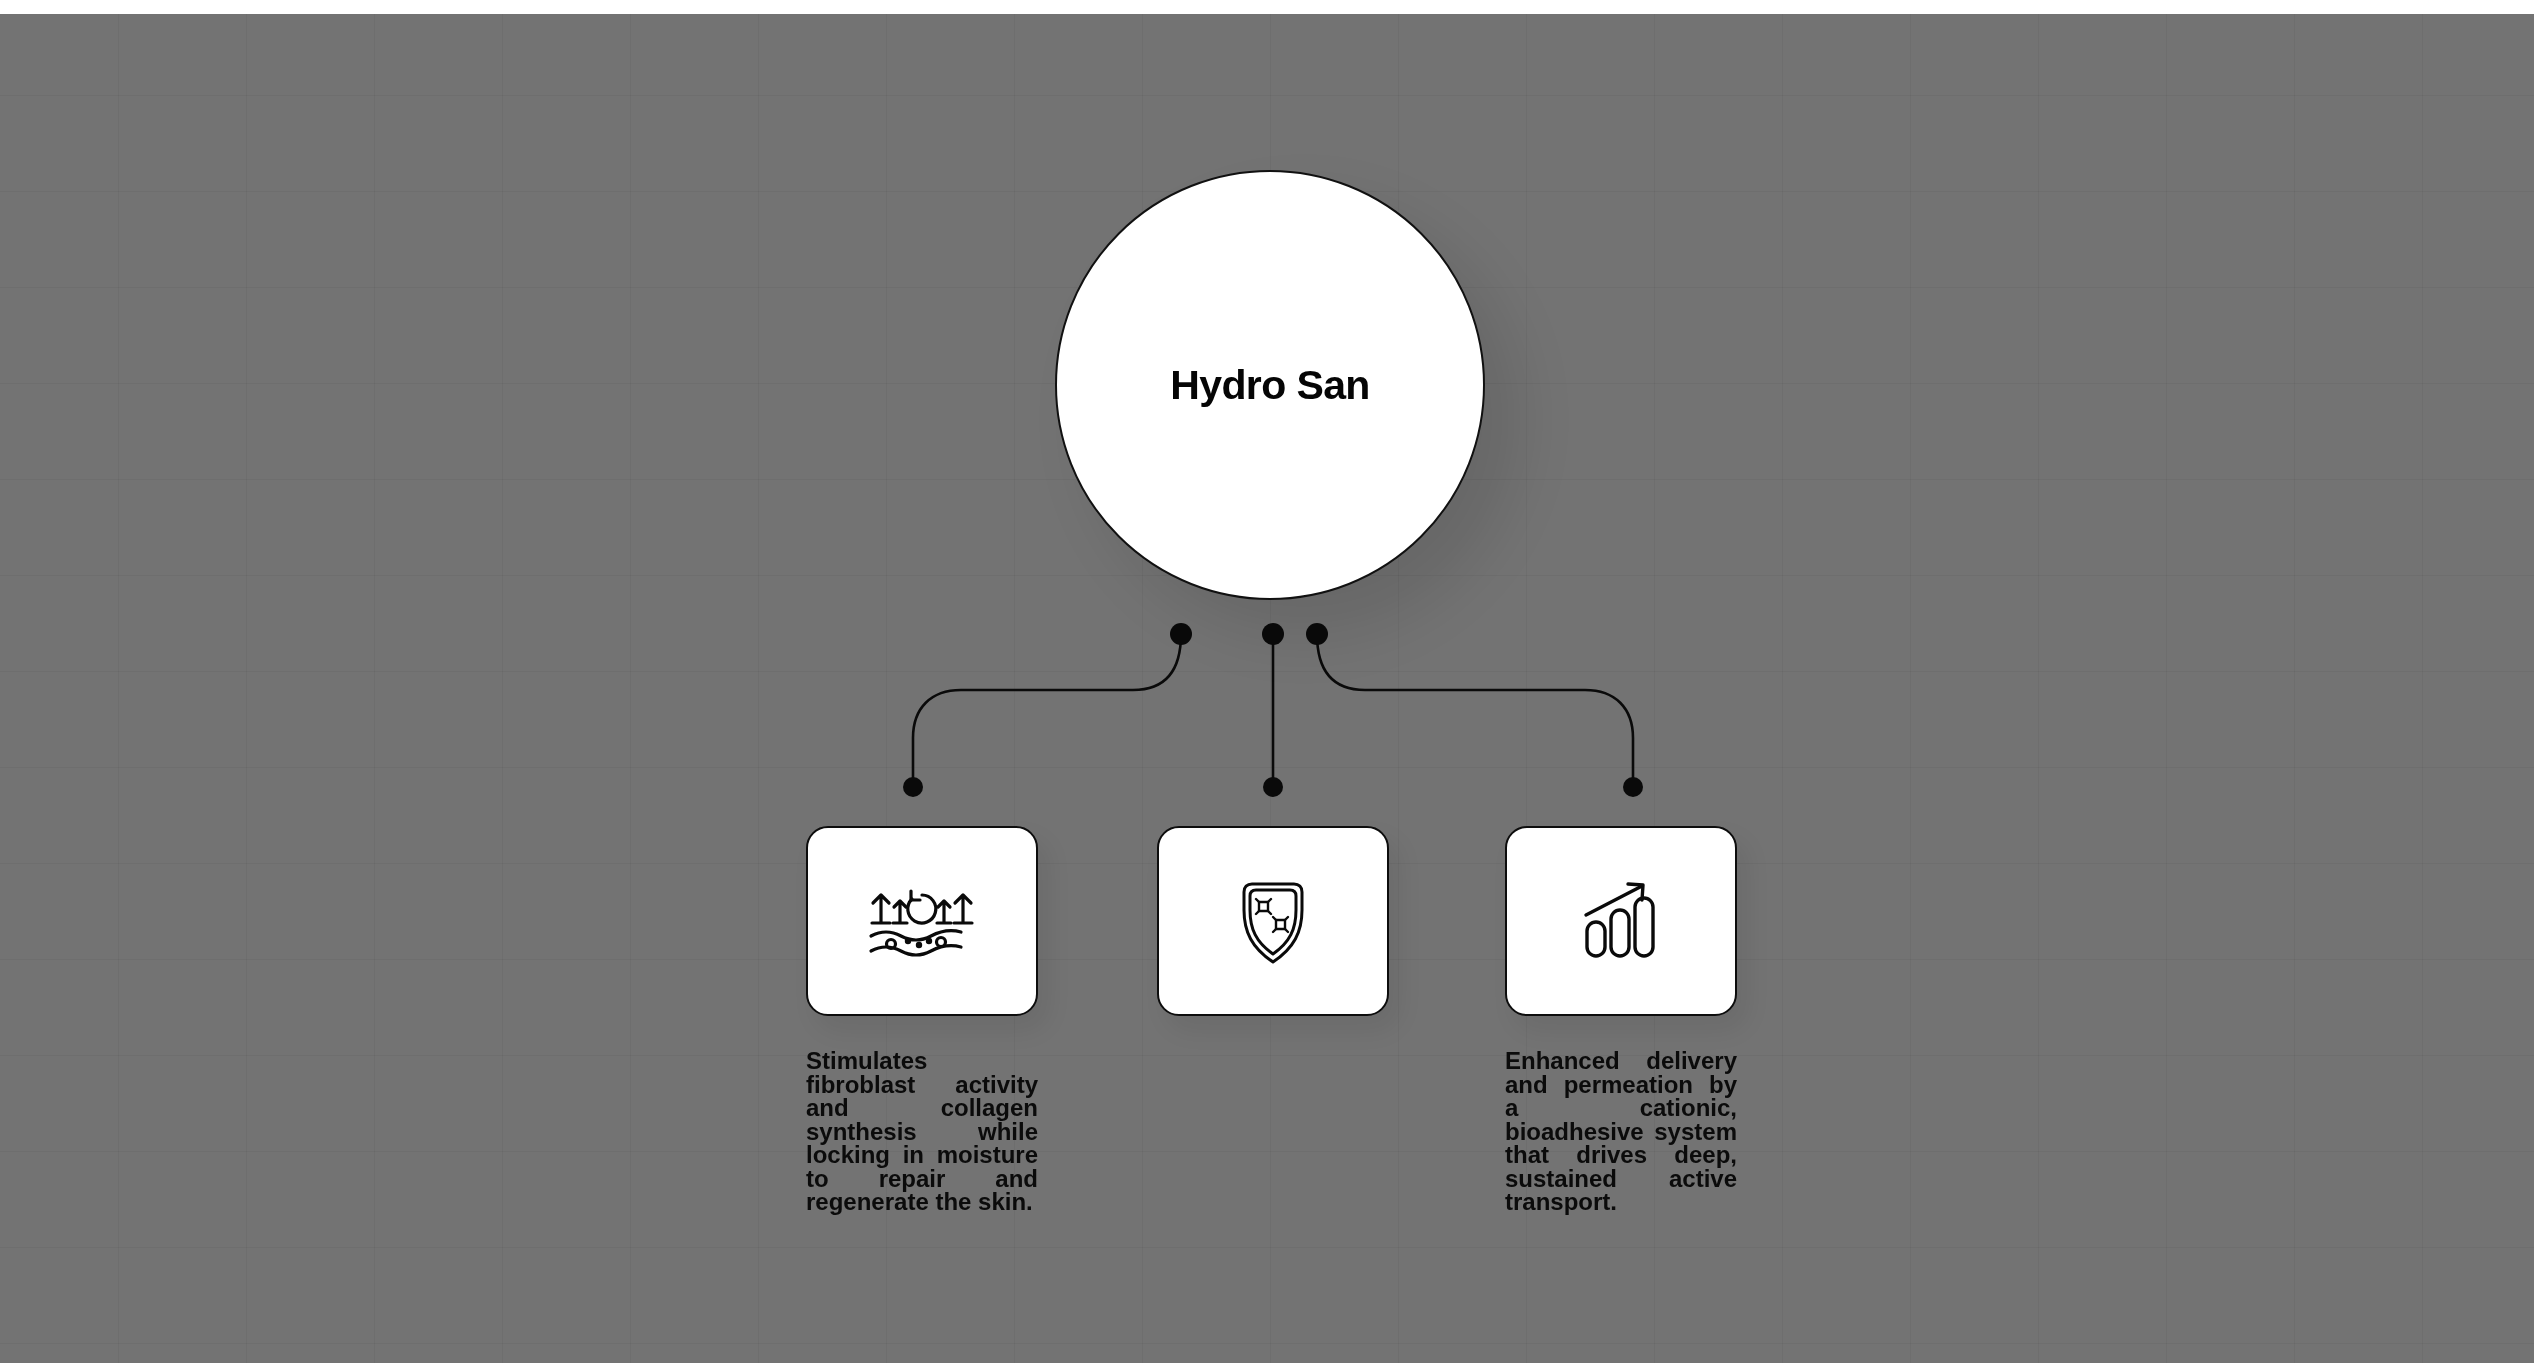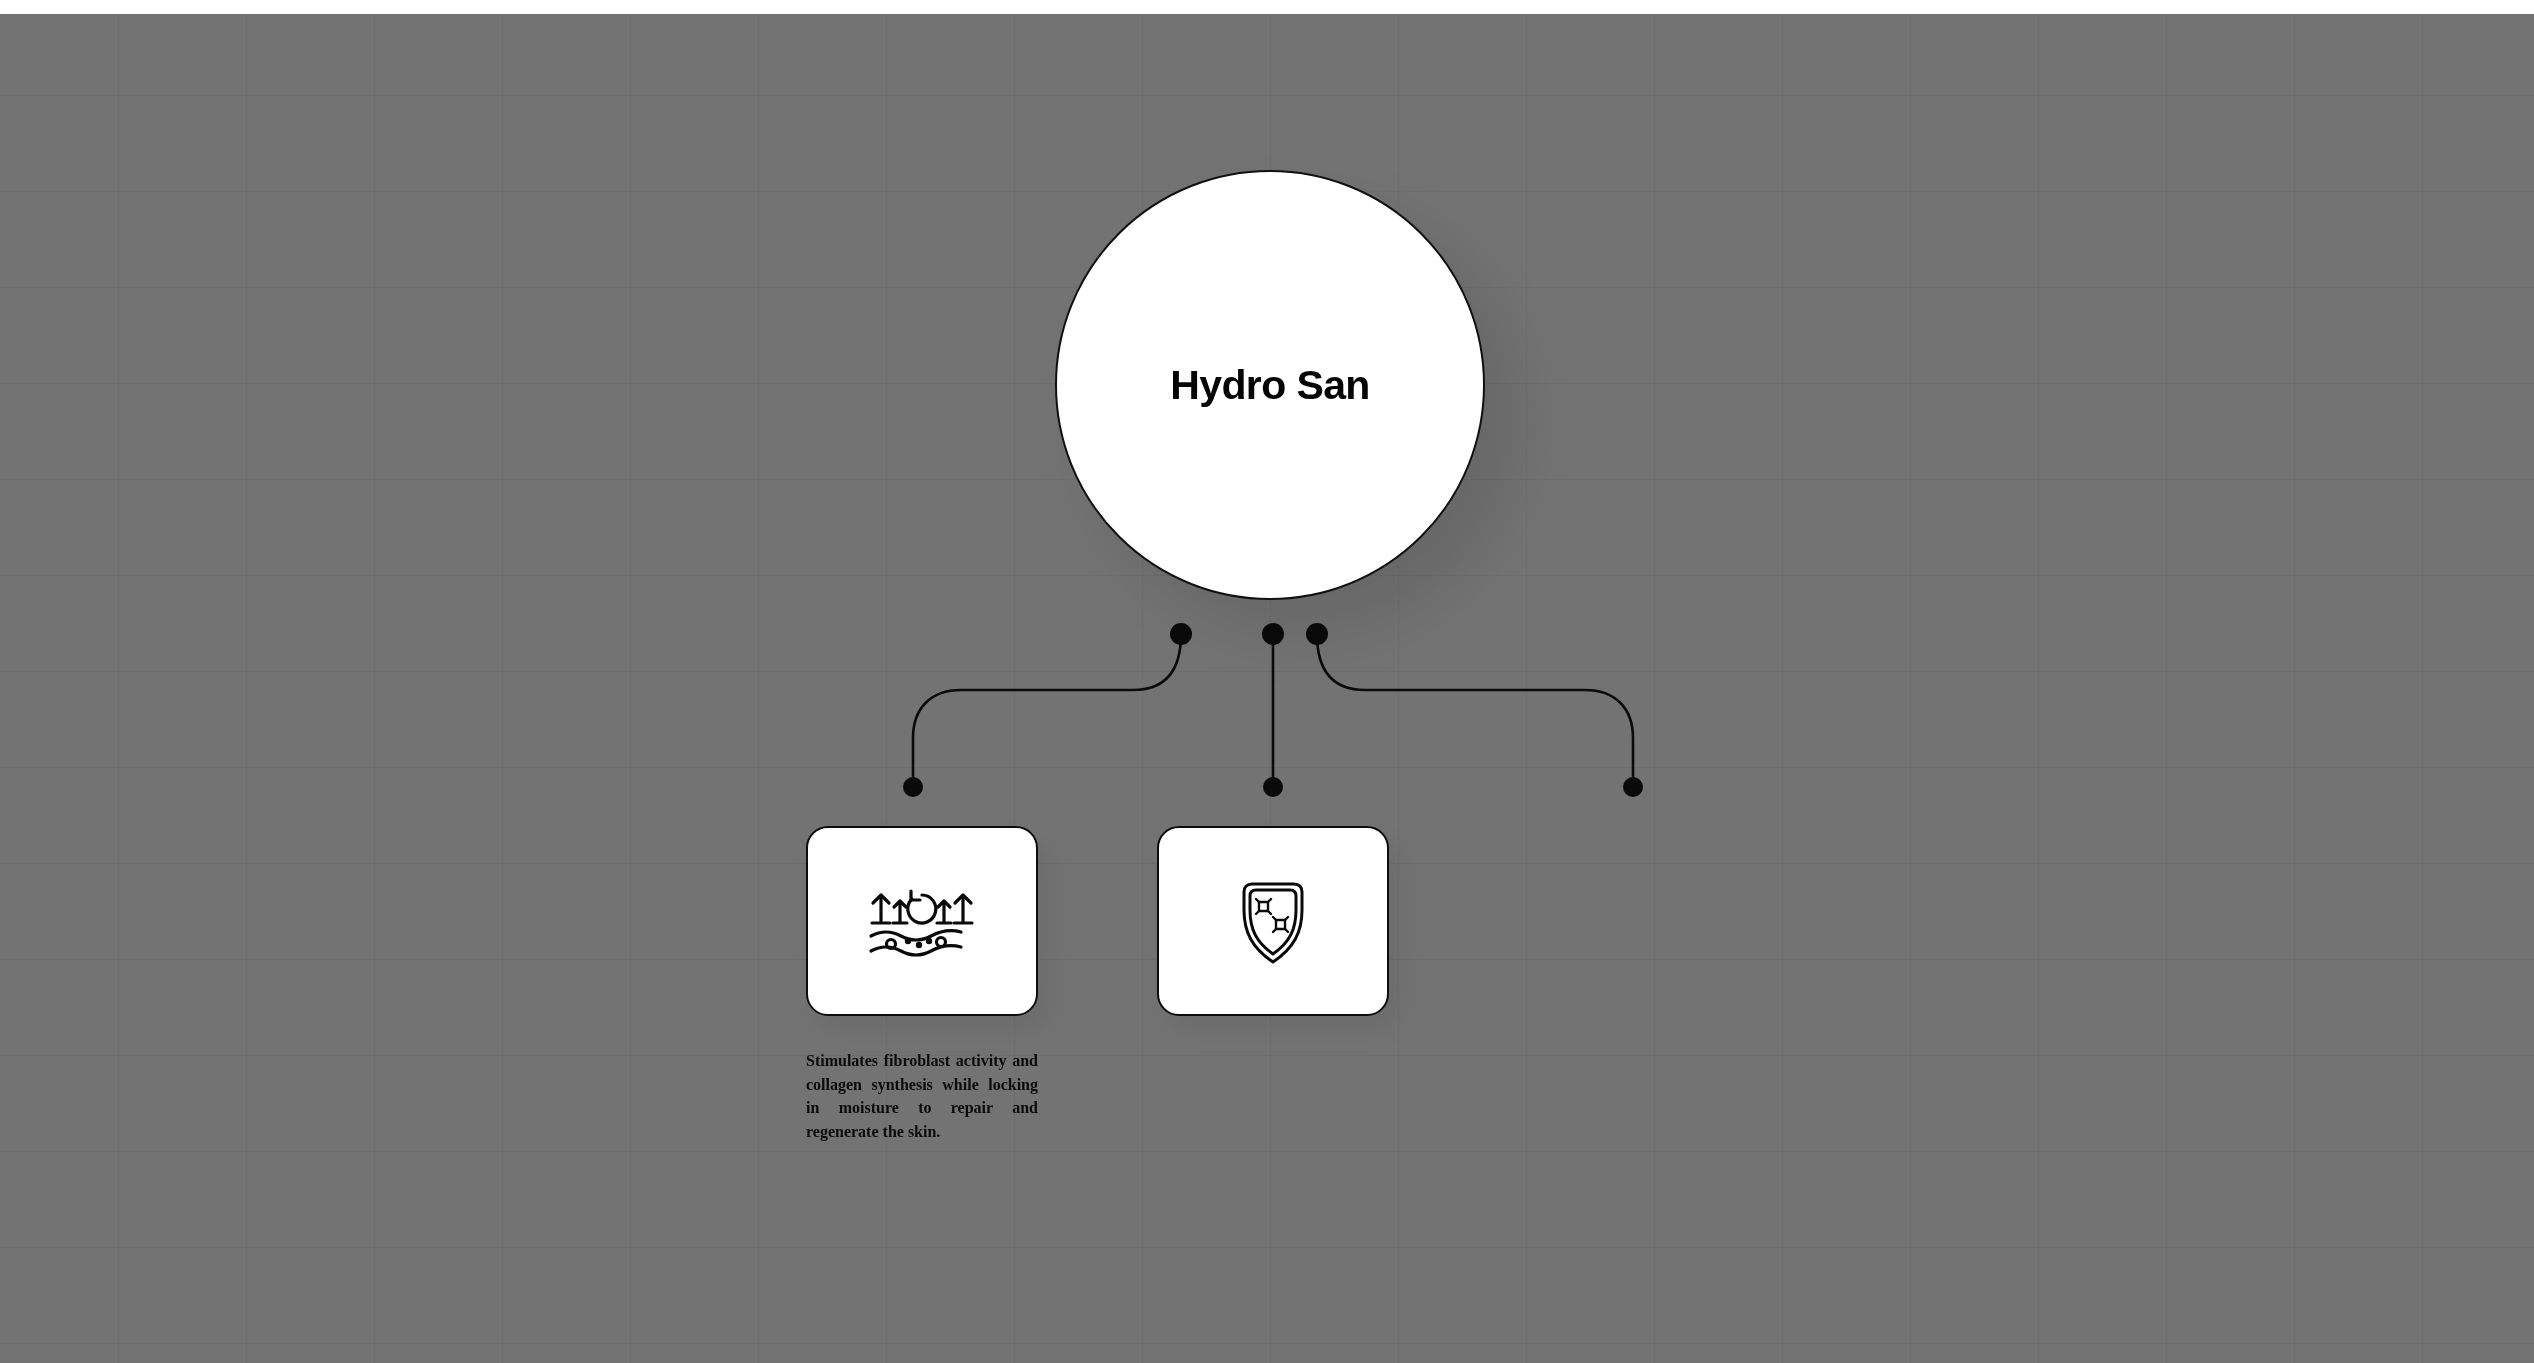--- a/index.html
+++ b/index.html
@@ -92,27 +92,27 @@
     box-shadow: 10px 14px 26px rgba(0,0,0,0.07);
     display: flex;
     align-items: center;
     justify-content: center;
   }
   .icon-card svg { display: block; }
 
   .branch-desc {
     margin-top: 33px;
     width: 232px;
-    font-size: 16px;
+    font-size: 24px;
     line-height: 23.5px;
     font-weight: 700;
     color: #0b0b0b;
     text-align: justify;
     text-align-last: left;
-    font-family: Liberation Serif, serif;
+    font-family: Liberation Sans, sans-serif;
     word-spacing: 0px;
   }
   
   #desc-1 { letter-spacing: 0.25px; }
 </style>
 </head>
 <body>
 
 <div id="stage">
 
@@ -183,14 +183,30 @@
           </g>
           <g stroke-width="2.4">
             <rect x="40" y="44" width="9" height="9"></rect>
             <path d="M40 44 L37 41 M49 44 L52 41 M40 53 L37 56 M49 53 L52 56"></path>
           </g>
         </svg>
       </span>
     </div>
   </div>
 
+  <div class="branch" id="branch-2">
+    <div class="icon-card">
+      <span>
+        <svg width="86" height="86" viewBox="0 0 86 86" fill="none" stroke="#0a0a0a" stroke-width="3.4" stroke-linecap="round" stroke-linejoin="round">
+
+          <rect x="9" y="44" width="18" height="34" rx="9"></rect>
+          <rect x="33" y="32" width="18" height="46" rx="9"></rect>
+          <rect x="57" y="20" width="18" height="58" rx="9"></rect>
+
+          <path d="M8 37 L64 8"></path>
+          <path d="M50 6 L65 7 L64 22"></path>
+        </svg>
+      </span>
+    </div>
+    <div class="branch-desc" id="desc-2">Enhanced delivery and permeation by a cationic, bioadhesive system that drives deep, sustained active transport.</div>
+  </div>
 
 </div>
 
 </body></html>

